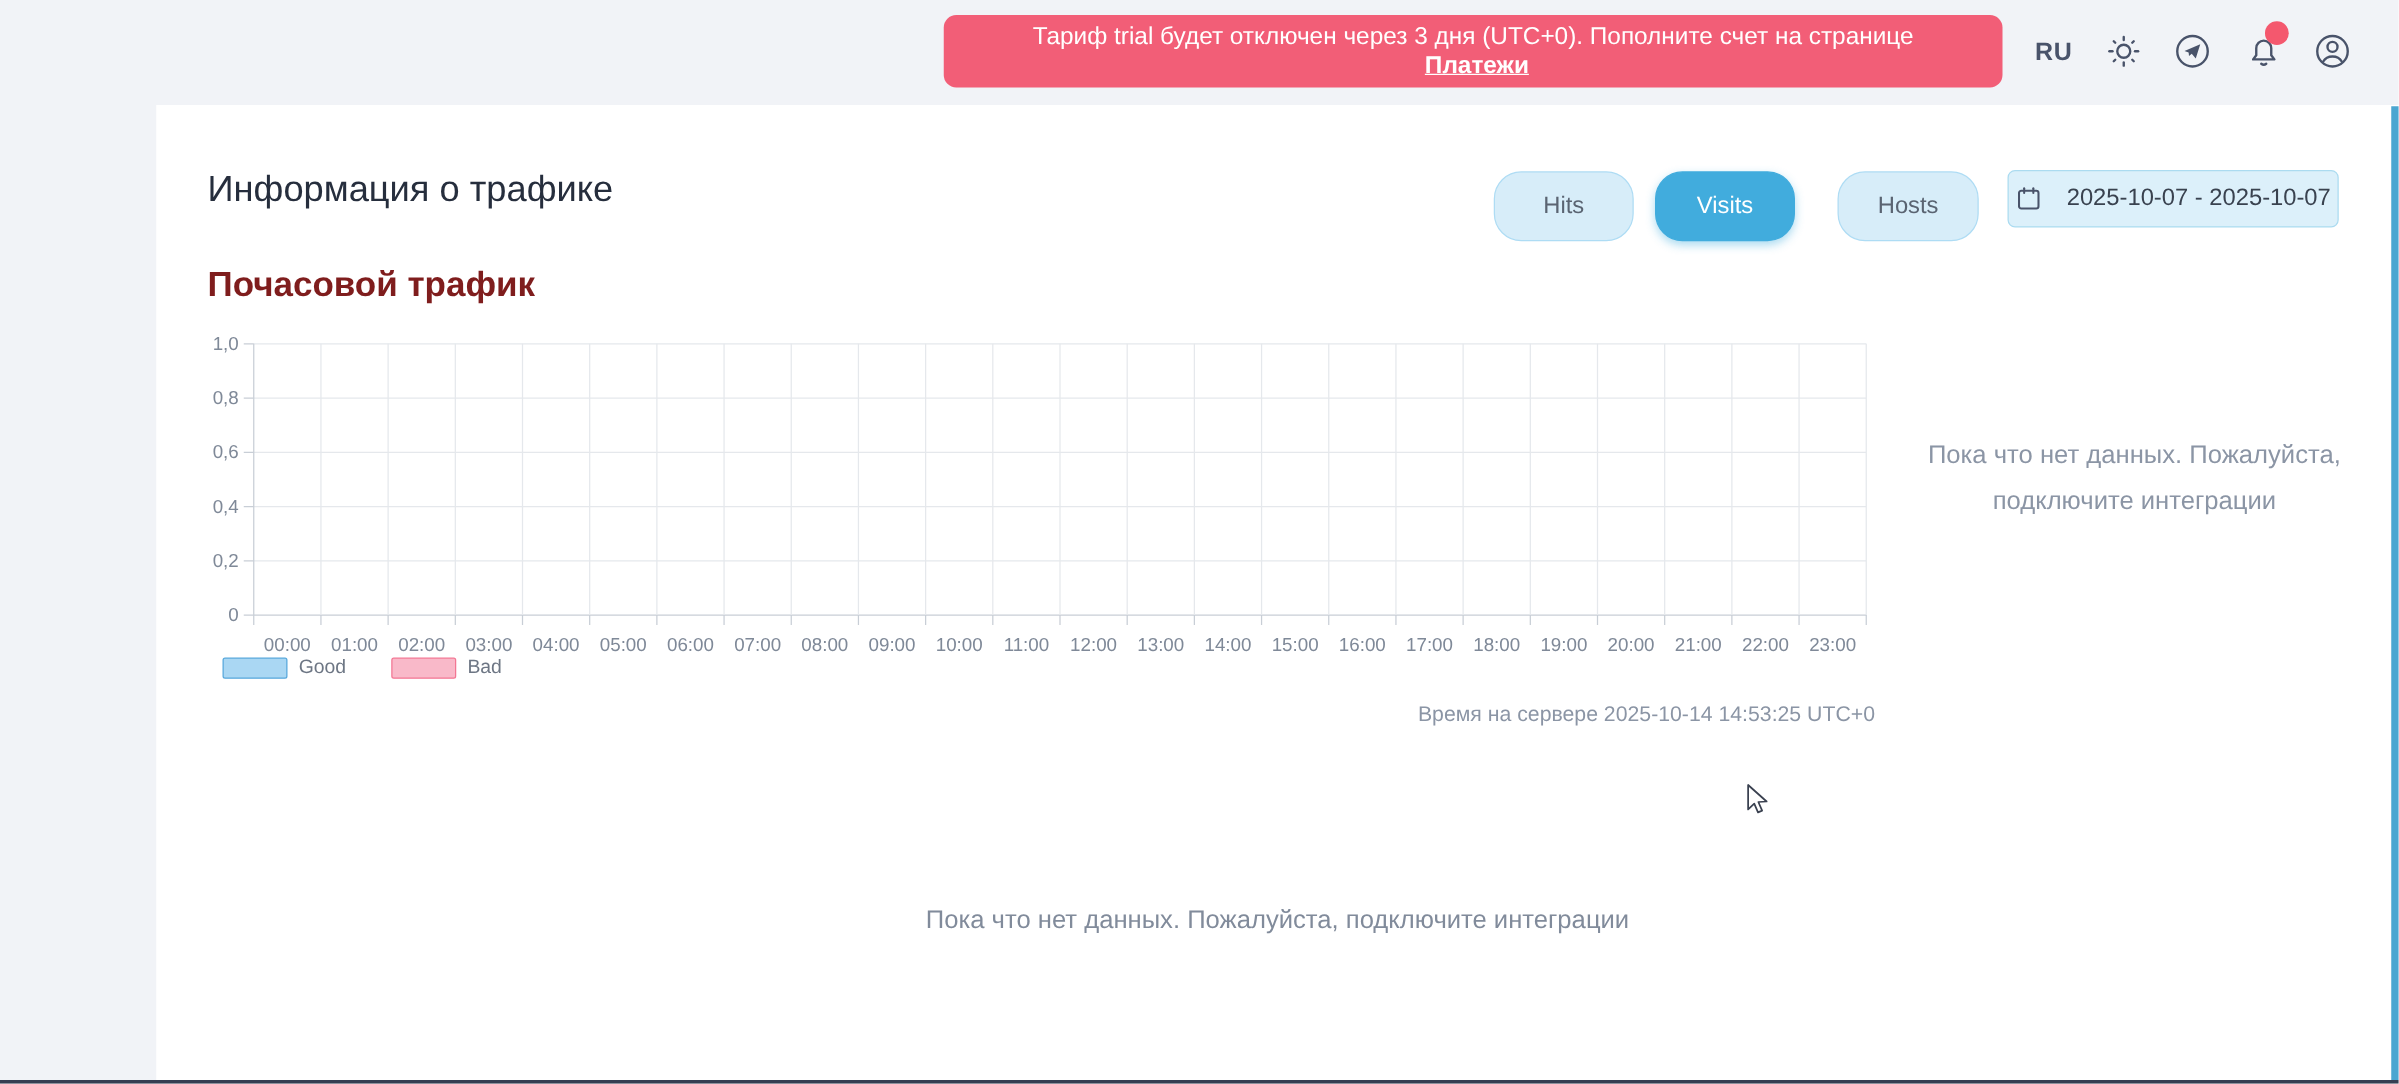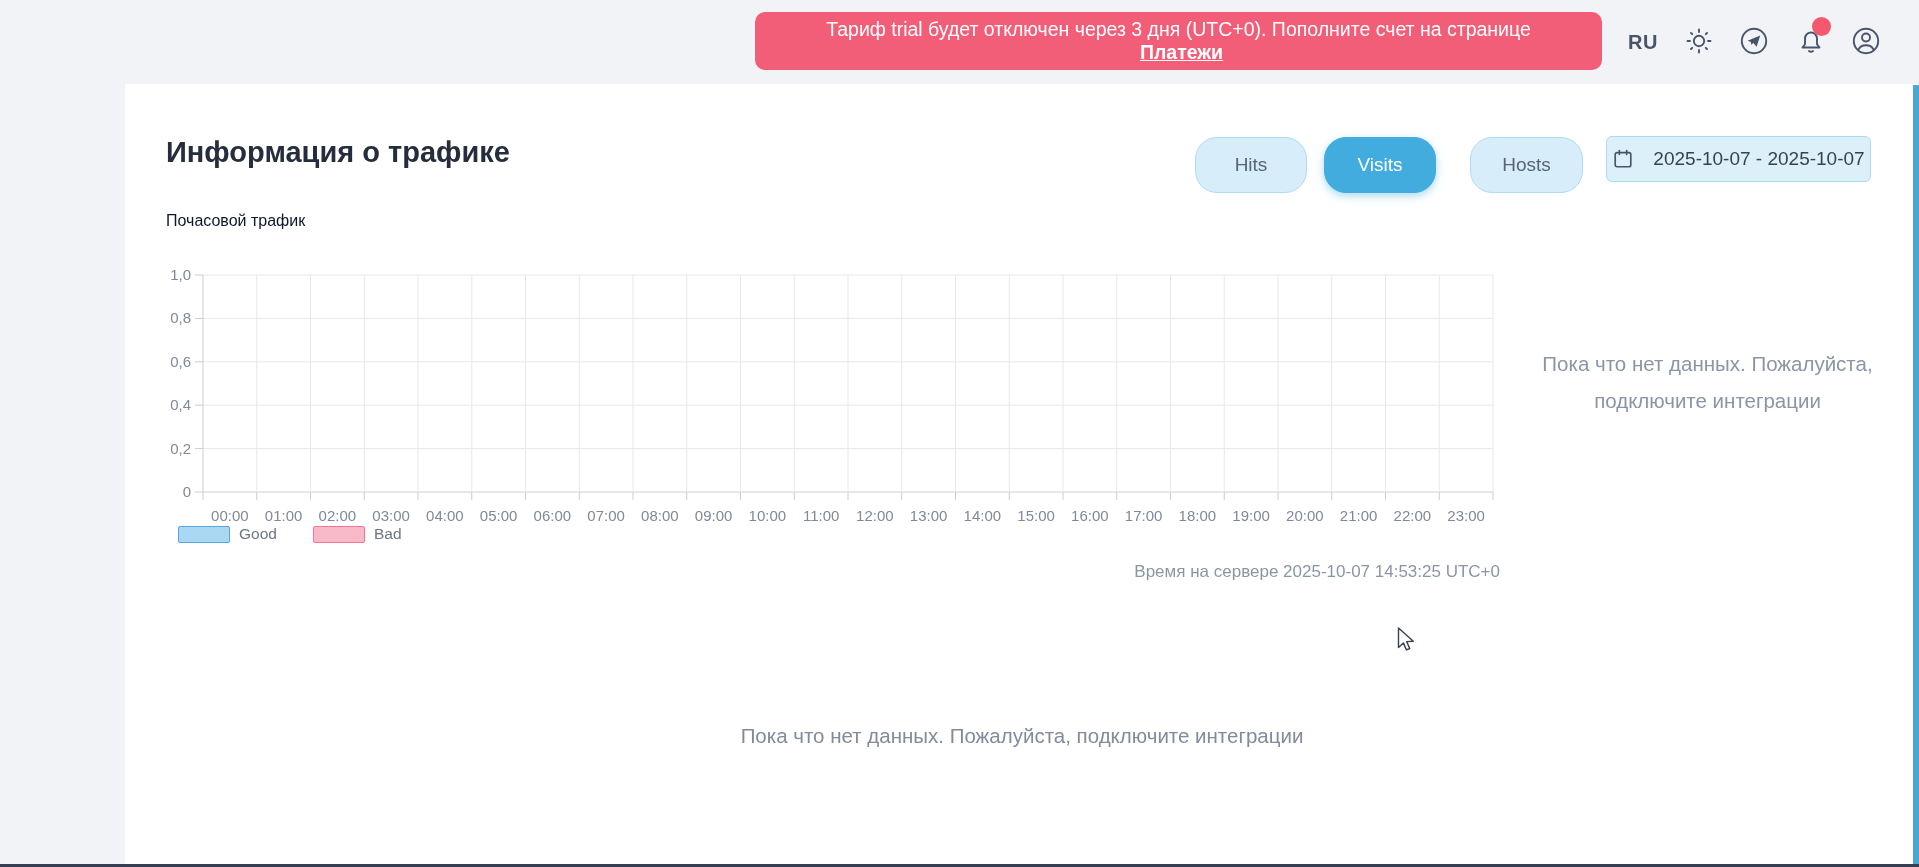--- a/index.html
+++ b/index.html
@@ -32,22 +32,22 @@
 
   
   .side-item { position:absolute; left:0; width:125px; display:flex; flex-direction:column; align-items:center; cursor:pointer; }
   .side-item svg { width:30px; height:30px; stroke:#6f7a8a; fill:none; stroke-width:2; stroke-linecap:round; stroke-linejoin:round; }
   .side-item .lbl { margin-top:3px; font-size:15.5px; color:#5d6878; }
   .side-item.active svg { stroke:#3aa9dc; }
   .side-item.active .lbl { color:#3aa9dc; }
   #side-0 { top:124px; } #side-1 { top:216px; } #side-2 { top:312px; } #side-3 { top:405px; }
 
   
-  #page-title { position:absolute; left:166px; top:136px; font-size:29px; font-weight:bold; color:#262e3d; z-index:2; }
-  #section-title { position:absolute; left:166px; top:212px; font-size:16px; font-weight:normal; color:#0f172a; z-index:2; }
+  #page-title { position:absolute; left:166px; top:136px; font-size:29px; font-weight:normal; color:#262e3d; z-index:2; }
+  #section-title { position:absolute; left:166px; top:212px; font-size:28px; font-weight:bold; color:#7f1d1d; z-index:2; }
 
   .tab { position:absolute; top:137px; height:56px; border-radius:22px; border:1px solid #aedcf4;
     background:#d7edf9; color:#5a6472; font-size:19px; font-family:"Liberation Sans",sans-serif;
     display:flex; align-items:center; justify-content:center; cursor:pointer; z-index:2; }
   .tab.active { background:#41acdd; border-color:#41acdd; color:#ffffff; box-shadow:0 3px 8px rgba(65,172,221,.45); }
   #tab-0 { left:1195px; width:112px; } #tab-1 { left:1324px; width:112px; } #tab-2 { left:1470px; width:113px; }
 
   #date-range { position:absolute; left:1606px; top:136px; width:265px; height:46px; background:#dcf0fa;
     border:1px solid #abdbf0; border-radius:6px; display:flex; align-items:center; justify-content:center;
     gap:19px; font-size:19px; color:#39424f; cursor:pointer; z-index:2; }
@@ -305,21 +305,21 @@
       <span class="legend-swatch" style="background: rgb(170, 215, 243); border: 1.5px solid rgb(86, 167, 219);"></span>
       <span class="legend-label">Good</span>
     </div>
     <div class="legend-item">
       <span class="legend-swatch" style="background: rgb(249, 185, 201); border: 1.5px solid rgb(243, 118, 147);"></span>
       <span class="legend-label">Bad</span>
     </div>
   </div>
 
 <div id="no-data-right">Пока что нет данных. Пожалуйста, подключите интеграции</div>
-<div id="server-time">Время на сервере 2025-10-07 14:53:25 UTC+0</div>
+<div id="server-time">Время на сервере 2025-10-14 14:53:25 UTC+0</div>
 <div id="no-data-bottom">Пока что нет данных. Пожалуйста, подключите интеграции</div>
 
 <div id="scrollbar"></div>
 <div id="bottom-strip"></div>
 
 <div id="cursor">
   <svg viewBox="0 0 22 26">
     <path d="M1.5 1 L1.5 20.5 L6.4 15.9 L9.4 22.9 L12.7 21.5 L9.7 14.6 L16.3 14.2 Z" fill="#ffffff" stroke="#3a4150" stroke-width="1.4" stroke-linejoin="round"></path>
   </svg>
 </div>

